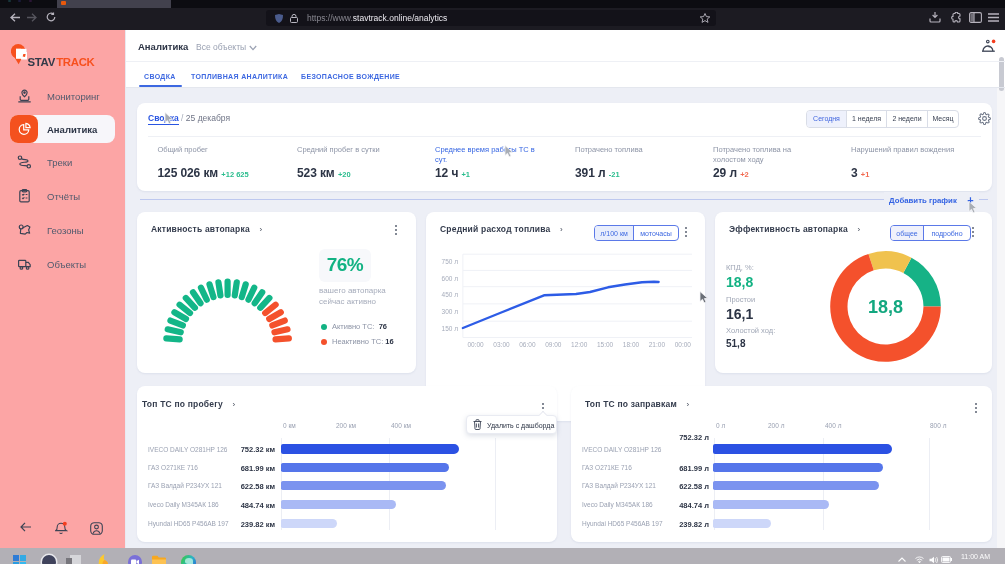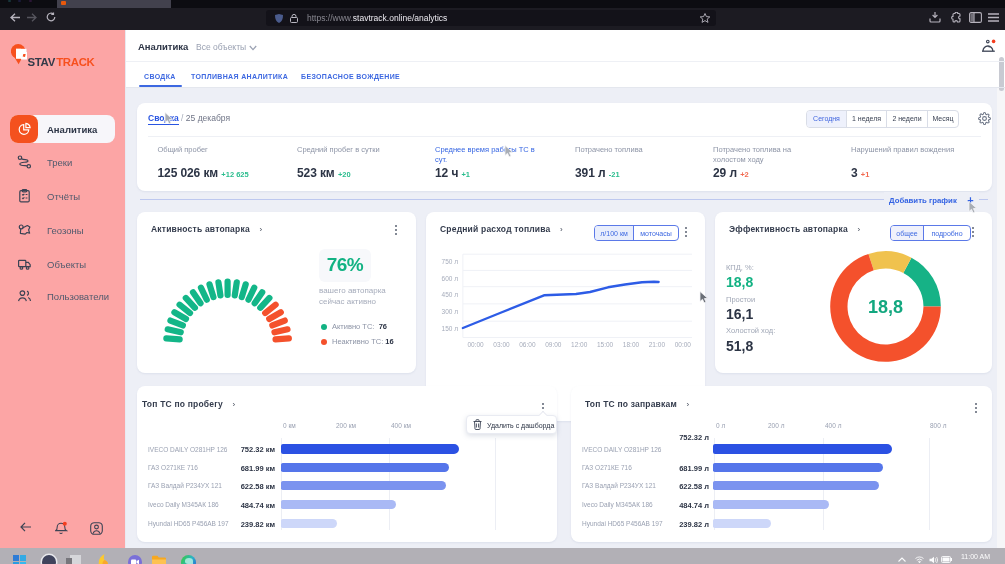--- a/index.html
+++ b/index.html
@@ -151,20 +151,29 @@
         <path d="M2.8 13.2 L7.6 21.2 L11.8 13.4 Z" fill="#f7501e"></path>
         <rect x="5" y="5.8" width="10.5" height="3.2" fill="#fff"></rect>
         <rect x="5" y="5.8" width="5" height="10" fill="#fff"></rect>
         <rect x="10" y="9" width="6" height="7.5" fill="#fff"></rect>
         <path d="M12.3 10.9 l2.4 0 l-0.7 3.2 l-2.3-0.7 Z" fill="#f7501e"></path>
         <text x="16.5" y="22.5" font-family="Liberation Sans, sans-serif" font-size="11.4" font-weight="bold" letter-spacing="-0.3" fill="#333a49">STAV</text>
         <text x="45.2" y="22.5" font-family="Liberation Sans, sans-serif" font-size="11.4" font-weight="bold" letter-spacing="-0.3" fill="#f7501e">TRACK</text>
       </svg>
       <div id="mi-active-pill"></div>
       <div id="mi-active-box"></div>
+      <div class="mi" style="top:51.5px;">
+          <svg width="15" height="15" viewBox="0 0 15 15" fill="none" stroke="#3c4354" stroke-width="1.2">
+            <path d="M7.5 1.6 a2.6 2.6 0 0 1 2.6 2.6 c0 1.9-2.6 4-2.6 4 s-2.6-2.1-2.6-4 a2.6 2.6 0 0 1 2.6-2.6 Z"></path>
+            <circle cx="7.5" cy="4.1" r="0.7"></circle>
+            <path d="M3.2 7.8 v3 a1 1 0 0 0 1 1 h6.6 a1 1 0 0 0 1-1 v-3"></path>
+            <path d="M1.3 13.4 h12.4"></path>
+          </svg>
+          <span class="lbl">Мониторинг</span>
+        </div>
       <div class="mi" style="top:84.5px;">
           <svg width="15" height="15" viewBox="0 0 15 15" fill="none" stroke="#fff" stroke-width="1.2">
             <path d="M6.7 3.2 a4.8 4.8 0 1 0 5.1 5.1 h-5.1 Z"></path>
             <path d="M8.9 1.9 a4.9 4.9 0 0 1 4.2 4.2 h-4.2 Z"></path>
           </svg>
           <span class="lbl" style="color:#2c3445; font-weight:bold;">Аналитика</span>
         </div>
       <div class="mi" style="top:151.5px;">
           <svg width="15" height="15" viewBox="0 0 15 15" fill="none" stroke="#3c4354" stroke-width="1.2">
             <rect x="2.8" y="2.2" width="9.4" height="11.2" rx="1.2"></rect>
@@ -189,28 +198,20 @@
             <circle cx="10.6" cy="11.4" r="1.3"></circle>
           </svg>
           <span class="lbl">Объекты</span>
         </div>
       <div class="mi" style="top:185.5px;">
           <svg width="15" height="15" viewBox="0 0 15 15" fill="none" stroke="#3c4354" stroke-width="1.2">
             <circle cx="4.2" cy="4.4" r="1.9"></circle>
             <path d="M6 5.2 L10.3 3 L12.9 4.6 L11.6 7.4 L12.6 10.6 L10 10 L8.2 11.6 L3.4 10.8 L3.7 6.3" stroke-linejoin="round" stroke-linecap="round"></path>
           </svg>
           <span class="lbl">Геозоны</span>
-        </div>
-      <div class="mi" style="top:252px;">
-          <svg width="15" height="15" viewBox="0 0 15 15" fill="none" stroke="#3c4354" stroke-width="1.2">
-            <circle cx="5.4" cy="4.6" r="2.3"></circle>
-            <path d="M1.6 12.6 a3.9 3.9 0 0 1 7.7 0"></path>
-            <path d="M10 2.6 a2.3 2.3 0 0 1 0 4.3 M11.2 9 a3.9 3.9 0 0 1 2.3 3.6"></path>
-          </svg>
-          <span class="lbl">Пользователи</span>
         </div>
     </div>
       <svg class="abs" style="left:20px; top:492px;" width="11" height="10" viewBox="0 0 11 10">
         <path d="M5 0.8 L1 5 L5 9.2 M1 5 H11" stroke="#3c4354" stroke-width="1.2" fill="none"></path>
       </svg>
       <svg class="abs" style="left:55px; top:490.5px;" width="13" height="15" viewBox="0 0 13 15">
         <path d="M6 2.2 a3.8 3.8 0 0 1 3.8 3.8 c0 2.8 1.4 3.6 1.4 3.6 H0.8 s1.4-0.8 1.4-3.6 A3.8 3.8 0 0 1 6 2.2 Z" fill="none" stroke="#3c4354" stroke-width="1.1"></path>
         <path d="M4.7 11.6 a1.4 1.4 0 0 0 2.6 0" stroke="#3c4354" stroke-width="1.1" fill="none"></path>
         <circle cx="9.8" cy="2.8" r="2" fill="#f43d1e"></circle>
       </svg>
@@ -366,21 +367,21 @@
       <div class="kebab" style="left:257px; top:15px;">
           <i></i>
           <i></i>
           <i></i>
         </div>
       <div class="abs" style="left:11px; top:51px; font-size:7.5px; color:#a0a7b6;">КПД, %:</div>
       <div class="abs" style="left:11px; top:62px; font-size:14px; font-weight:bold; color:#12b283;">18,8</div>
       <div class="abs" style="left:11px; top:83px; font-size:7.5px; color:#a0a7b6;">Простои</div>
       <div class="abs" style="left:11px; top:94px; font-size:14px; font-weight:bold; color:#2c3445;">16,1</div>
       <div class="abs" style="left:11px; top:114px; font-size:7.5px; color:#a0a7b6;">Холостой ход:</div>
-      <div class="abs" style="left:11px; top:126px; font-size:14px; font-weight:bold; color:#2c3445;">51,8</div>
+      <div class="abs" style="left:11px; top:126px; font-size:10px; font-weight:bold; color:#2c3445;">51,8</div>
       <svg class="abs" style="left:115px; top:39px;" width="111" height="111" viewBox="0 0 111 111" id="donutsvg">
           <path d="M110.80 55.50 A55.3 55.3 0 0 0 81.46 6.67 L73.34 21.95 A38 38 0 0 1 93.50 55.50 Z" fill="#16b286"></path>
 <path d="M81.46 6.67 A55.3 55.3 0 0 0 38.41 2.91 L43.76 19.36 A38 38 0 0 1 73.34 21.95 Z" fill="#f0c24e"></path>
 <path d="M38.41 2.91 A55.3 55.3 0 1 0 110.80 55.50 L93.50 55.50 A38 38 0 1 1 43.76 19.36 Z" fill="#f4512c"></path>
         </svg>
       <div class="abs" style="left:115px; top:85px; width:111px; text-align:center; font-size:18px; font-weight:bold; color:#12a77f;">18,8</div>
     </div>
 
     <div class="card" id="card4">
       <div class="ctitle" style="left:5px; top:13px;">Топ ТС по пробегу <span class="chev">›</span></div>

